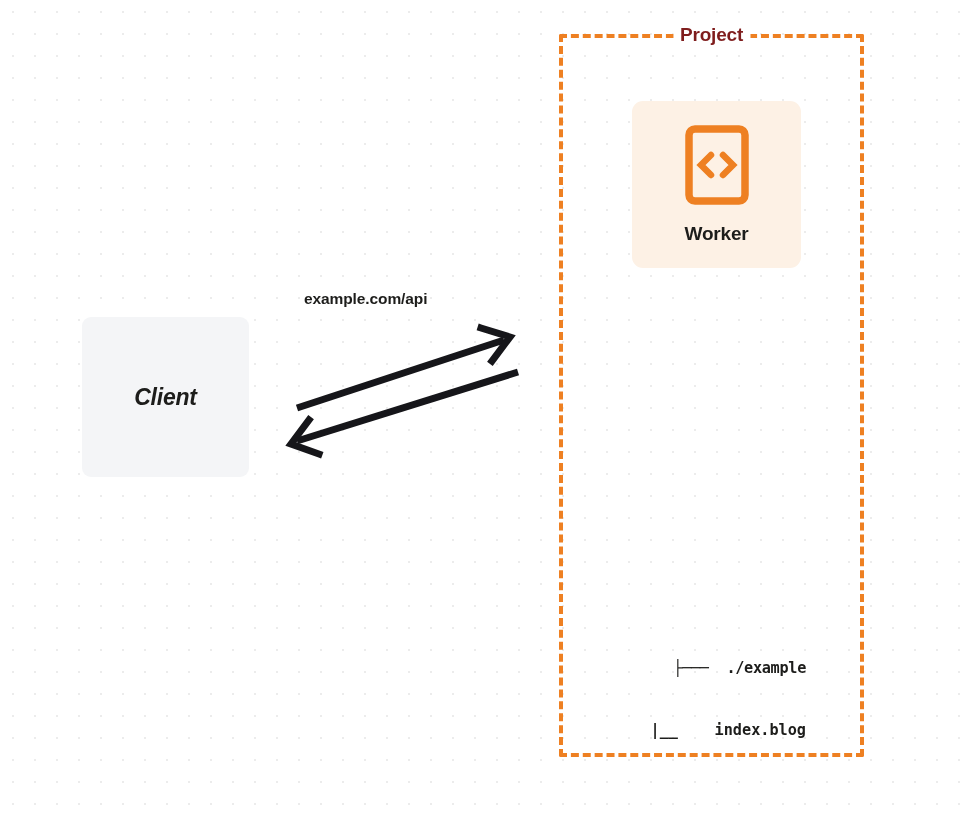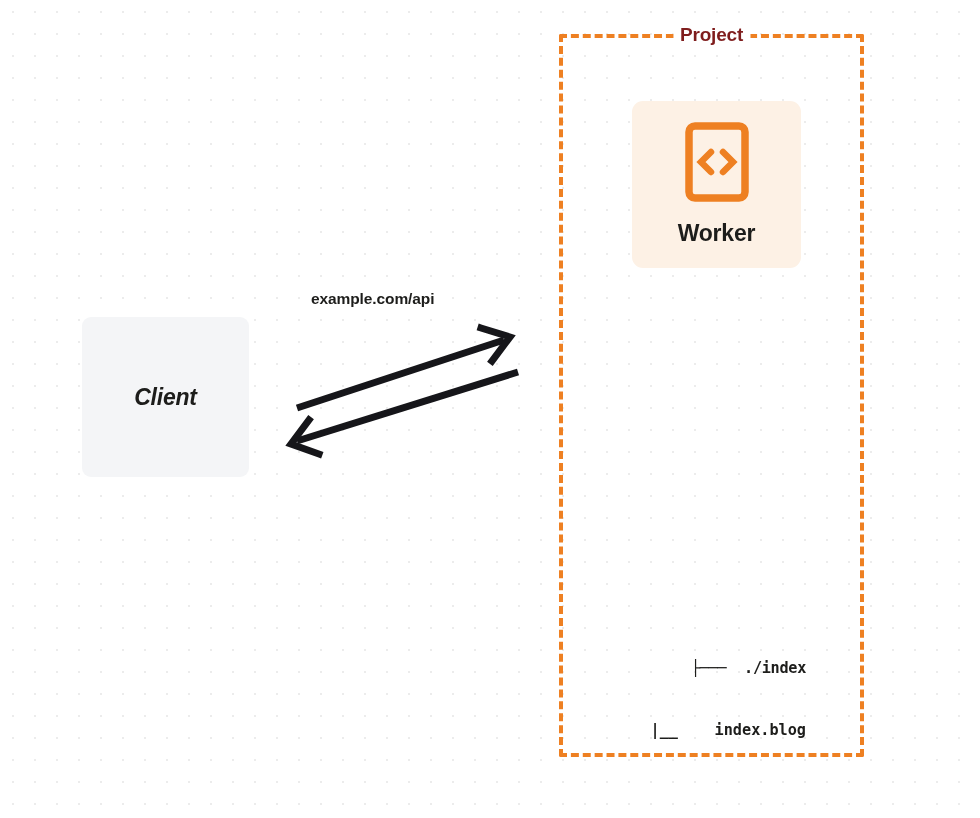--- a/index.html
+++ b/index.html
@@ -50,21 +50,21 @@
     position: absolute;
     left: 0;
     top: 0;
     width: 980px;
     height: 818px;
     pointer-events: none;
   }
 
   #request-label {
     position: absolute;
-    left: 311px;
+    left: 304px;
     top: 290px;
     font-size: 15.5px;
     font-weight: bold;
     color: #1d1d1b;
     white-space: nowrap;
     letter-spacing: -0.1px;
   }
 
   
   #project-container {
@@ -111,21 +111,21 @@
     left: 628px;
     top: 448px;
     width: 168px;
     height: 167px;
   }
   .card .card-icon {
     display: block;
     margin-bottom: 14px;
   }
   .card .card-label {
-    font-size: 23px;
+    font-size: 19px;
     font-weight: bold;
     color: #1d1d1b;
     letter-spacing: -0.2px;
   }
 
   
   #file-tree {
     position: absolute;
     left: 606px;
     top: 617px;
@@ -181,18 +181,18 @@
         <rect x="4" y="4" width="56" height="72" rx="6" ry="6" fill="none" stroke="#ee8022" stroke-width="7.5"></rect>
         <polyline points="26,30 16,40 26,50" fill="none" stroke="#ee8022" stroke-width="6.5" stroke-linecap="round" stroke-linejoin="miter"></polyline>
         <polyline points="38,30 48,40 38,50" fill="none" stroke="#ee8022" stroke-width="6.5" stroke-linecap="round" stroke-linejoin="miter"></polyline>
       </svg>
     </span>
     <span class="card-label">Worker</span>
   </div>
 
 
   <div id="file-tree">
-    <span class="tree-row root-row">├───  ./index</span>
+    <span class="tree-row root-row">├───  ./example</span>
     <span class="tree-row">   |__    index.blog</span>
     
   </div>
 
 </div>
 
 </body></html>

